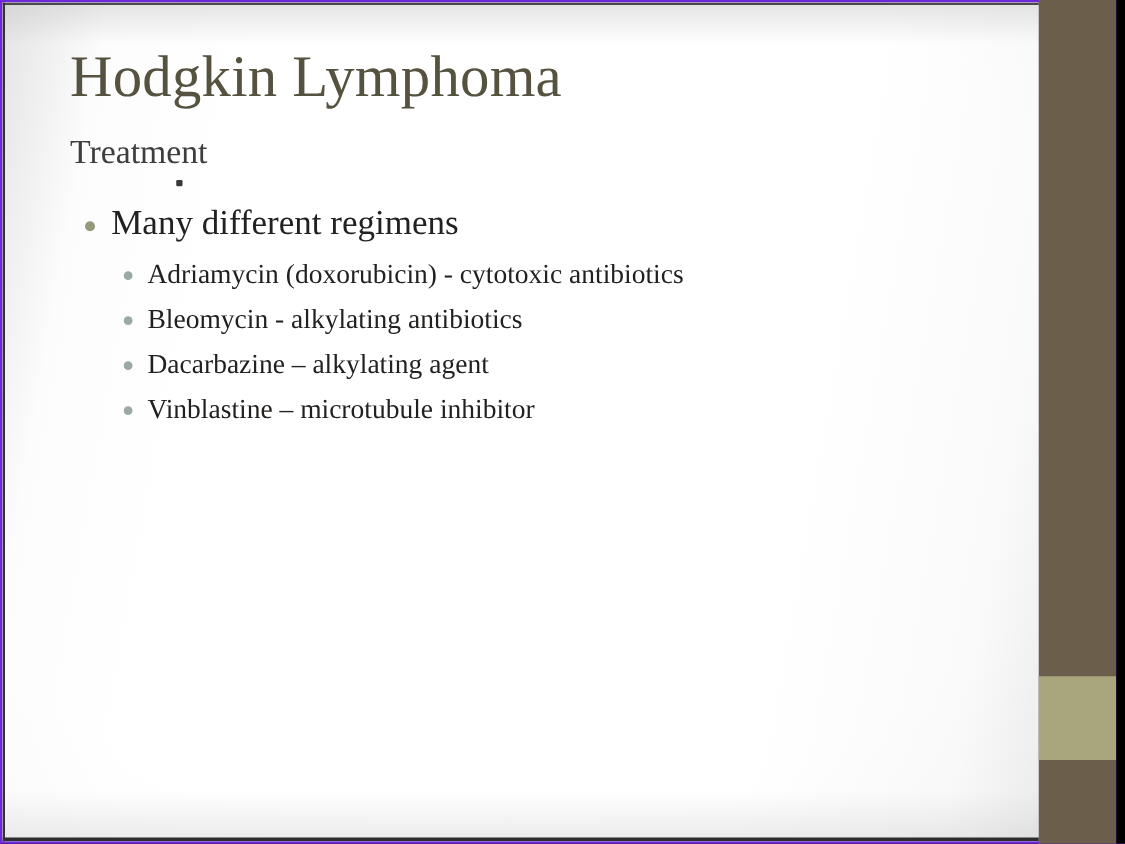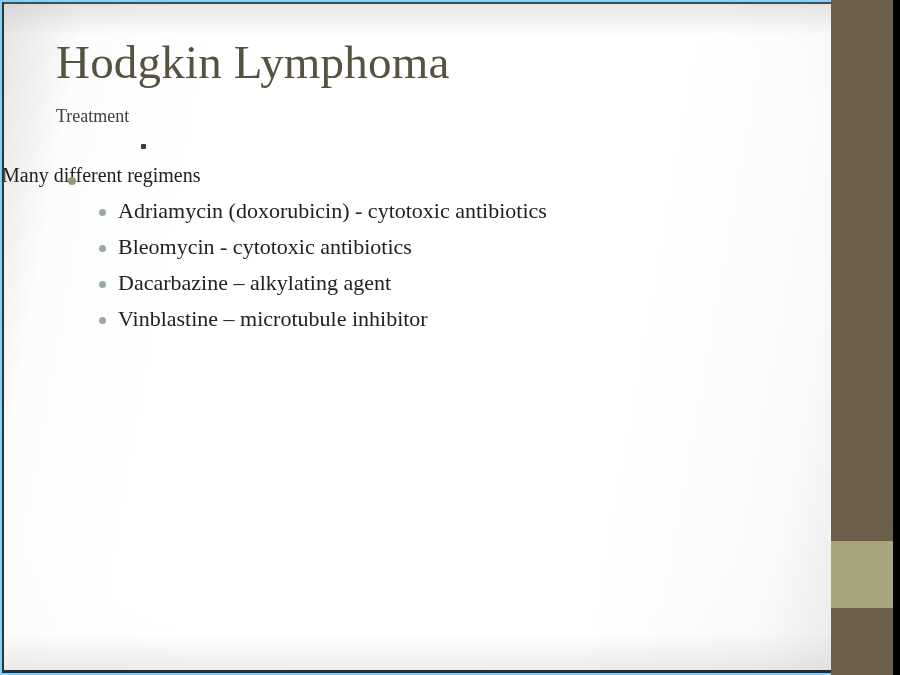--- a/index.html
+++ b/index.html
@@ -12,21 +12,21 @@
     width: 900px;
     height: 675px;
     overflow: hidden;
     font-family: "Liberation Serif", "DejaVu Serif", serif;
   }
 
   #slide {
     position: relative;
     width: 900px;
     height: 675px;
-    background: #7dd3fc;
+    background: #6d28d9;
     overflow: hidden;
   }
 
   
   .canvas {
     position: absolute;
     left: 2px;
     top: 2px;
     width: 829px;
     height: 671px;
@@ -113,21 +113,21 @@
     font-size: 47px;
     line-height: 1.05;
     letter-spacing: 0.2px;
     color: #55523f;
     white-space: nowrap;
   }
   .subtitle {
     position: absolute;
     left: 54px;
     top: 105px;
-    font-size: 18px;
+    font-size: 27px;
     line-height: 1.1;
     color: #3e3e3c;
     white-space: nowrap;
   }
 
   .artifact-dot {
     position: absolute;
     left: 139px;
     top: 142px;
     width: 5px;
@@ -138,21 +138,22 @@
 
   
   .bullets {
     position: absolute;
     left: 0;
     top: 163px;
     width: 800px;
   }
   .b1 {
     position: relative;
-    font-size: 20px;
+    padding-left: 87px;
+    font-size: 28px;
     line-height: 1.0;
     color: #23211f;
     margin-bottom: 15px;
     white-space: nowrap;
   }
   .b1 .dot {
     position: absolute;
     left: 66px;
     top: 12px;
     width: 8px;
@@ -206,21 +207,21 @@
 
       <div class="sub-group">
 
         <div class="b2">
           <span class="dot"></span>
           <span>Adriamycin (doxorubicin) - cytotoxic antibiotics</span>
         </div>
 
         <div class="b2">
           <span class="dot"></span>
-          <span>Bleomycin - cytotoxic antibiotics</span>
+          <span>Bleomycin - alkylating antibiotics</span>
         </div>
 
         <div class="b2">
           <span class="dot"></span>
           <span>Dacarbazine – alkylating agent</span>
         </div>
 
         <div class="b2">
           <span class="dot"></span>
           <span>Vinblastine – microtubule inhibitor</span>

